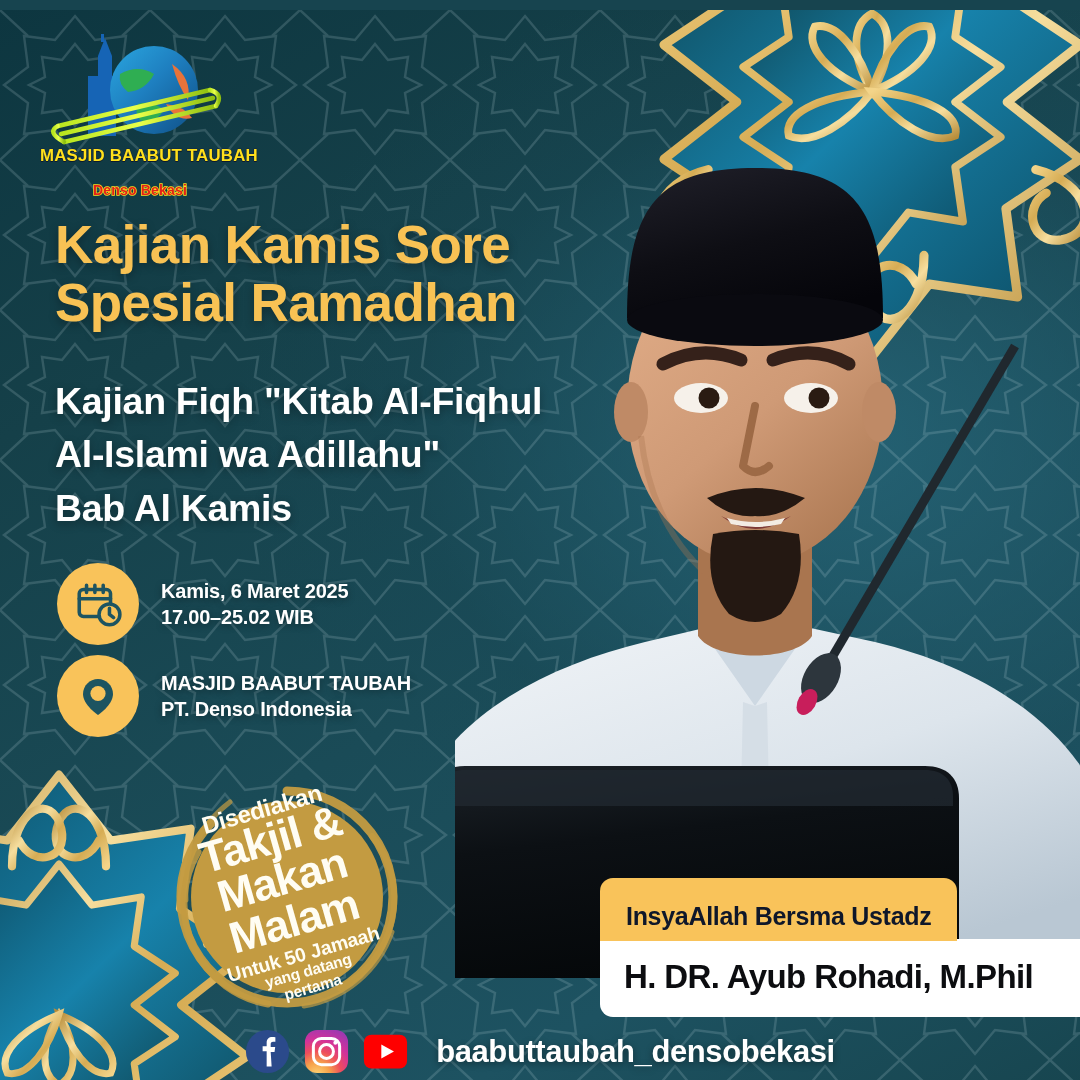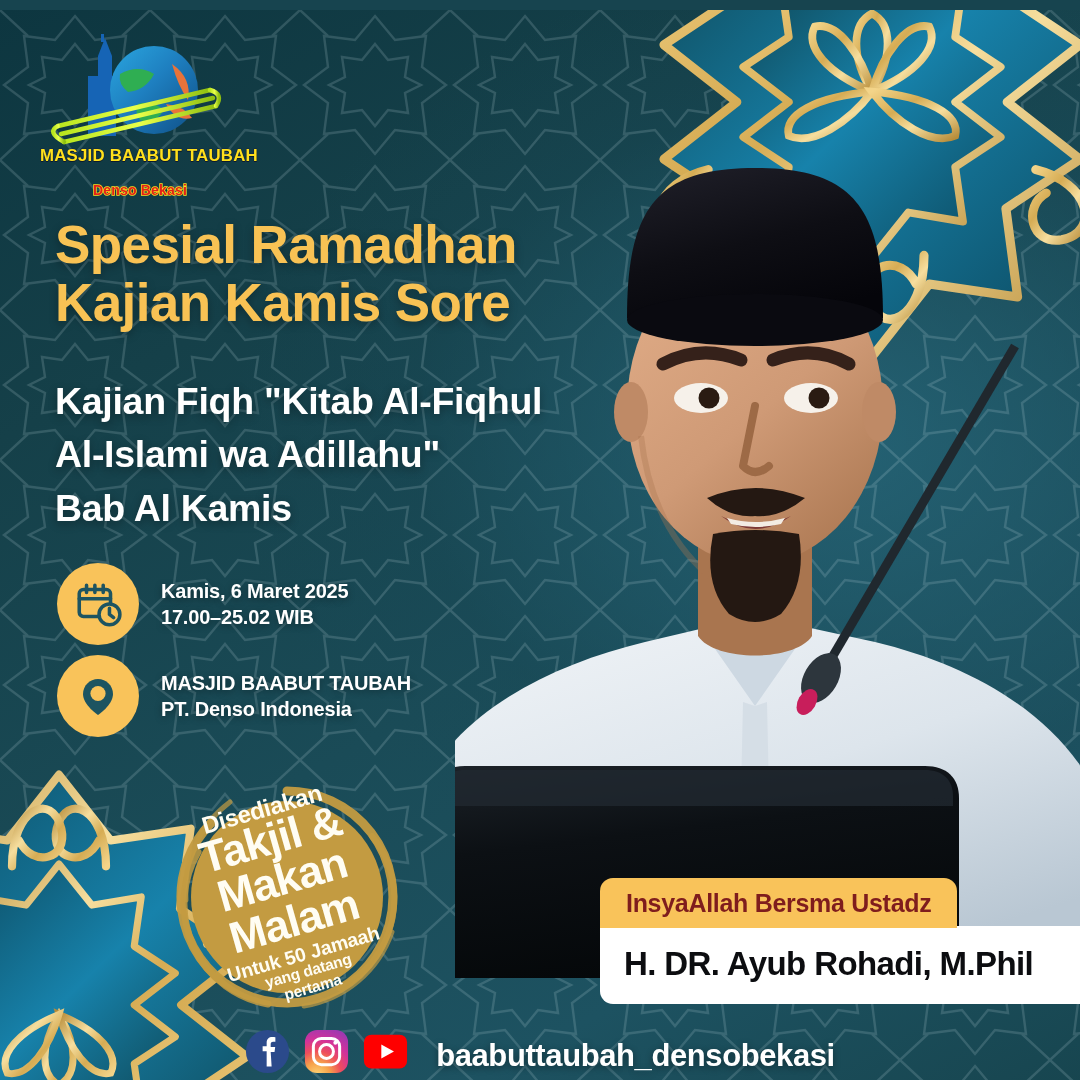--- a/index.html
+++ b/index.html
@@ -114,37 +114,37 @@
   .tk-2 { font-size:44px; font-weight:bold; letter-spacing:-1px; line-height:0.96; }
   .tk-3 { font-size:19.5px; font-weight:600; margin-top:4px; letter-spacing:-.2px;}
   .tk-4 { font-size:15.5px; font-weight:600; letter-spacing:-.2px; line-height:1.08; }
 
   
   .plate { position:absolute; left:600px; top:868px; width:500px; }
   .plate-tab {
     display:inline-block;
     background:#F9C35A;
     border-radius:13px 13px 0 0;
-    padding:11px 26px 10px 26px;
-    font-size:25px; font-weight:bold; color:#7f1d1d;
+    padding:24px 26px 10px 26px;
+    font-size:25px; font-weight:bold; color:#0f172a;
     letter-spacing:-0.3px;
   }
   .plate-body {
     background:#ffffff;
     border-radius:0 13px 13px 13px;
     padding:19px 24px 21px 24px;
     font-size:33px; font-weight:bold; color:#0c0d10;
     letter-spacing:-0.6px; white-space:nowrap;
     margin-top:-2px;
   }
 
   
   .footer {
     position:absolute; left:0; bottom:16px; width:1080px;
-    display:flex; align-items:flex-end; justify-content:center; gap:14px;
+    display:flex; align-items:center; justify-content:center; gap:14px;
   }
   .soc { width:45px; height:45px; flex:0 0 auto; }
   .handle {
     color:#ffffff; font-weight:bold; font-size:31px;
     letter-spacing:-0.4px; margin-left:14px;
     text-shadow:0 2px 7px rgba(0,0,0,.4);
   }
 </style>
 </head>
 <body>
@@ -354,22 +354,22 @@
         <path d="M22,108 L174,72"></path>
         <path d="M168,56 Q182,60 174,72"></path>
         <path d="M16,92 Q4,98 22,108"></path>
       </g>
     </svg>
     <div class="logo-txt1">MASJID BAABUT TAUBAH</div>
     <div class="logo-txt2">Denso Bekasi</div>
   </div>
 
   <div class="headline">
+    <div>Kajian Kamis Sore</div>
     <div>Spesial Ramadhan</div>
-    <div>Kajian Kamis Sore</div>
   </div>
 
   <div class="subhead">
     <div>Kajian Fiqh "Kitab Al-Fiqhul</div>
     <div>Al-Islami wa Adillahu"</div>
     <div>Bab Al Kamis</div>
   </div>
 
   <div class="info">
 

